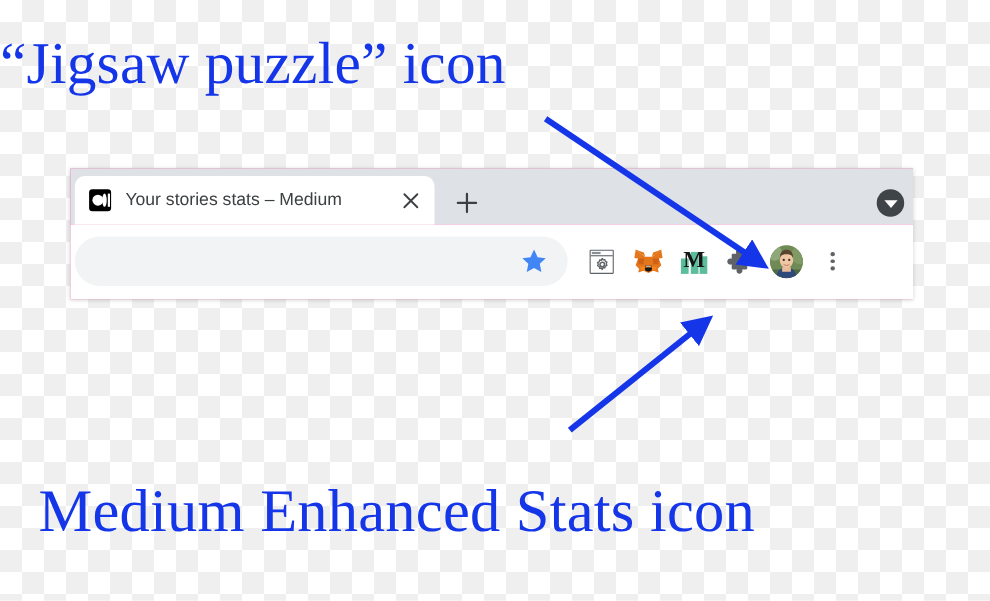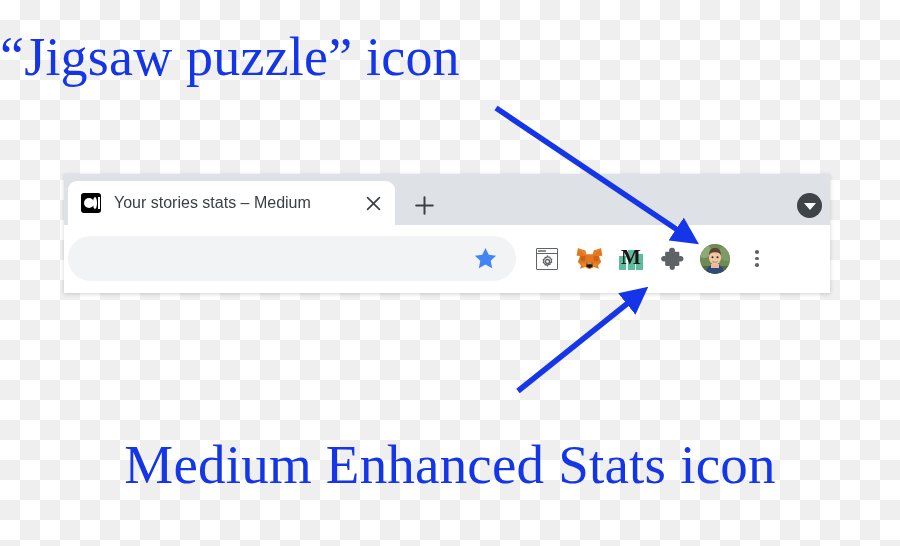--- a/index.html
+++ b/index.html
@@ -33,37 +33,38 @@
     left: 0;
     right: 0;
     top: 30px;
     font-size: 54px;
     letter-spacing: 0.2px;
   }
   #ann-bottom {
     left: 0;
     right: 0;
     top: 437px;
-    text-align: center;
+    text-align: left;
     font-size: 55px;
     letter-spacing: 0.2px;
+    padding-left: 35px;
   }
 
   #arrow-layer {
     position: absolute;
     left: 0; top: 0;
     width: 900px; height: 546px;
     pointer-events: none;
   }
 
   
   #browser-window {
     position: absolute;
     left: 64px;
-    top: 174px;
+    top: 153px;
     width: 766px;
     height: 119px;
     background: #ec4899;
     box-shadow: 0 1px 4px rgba(0,0,0,0.18);
   }
 
   
   #tab-strip {
     position: relative;
     height: 51px;

